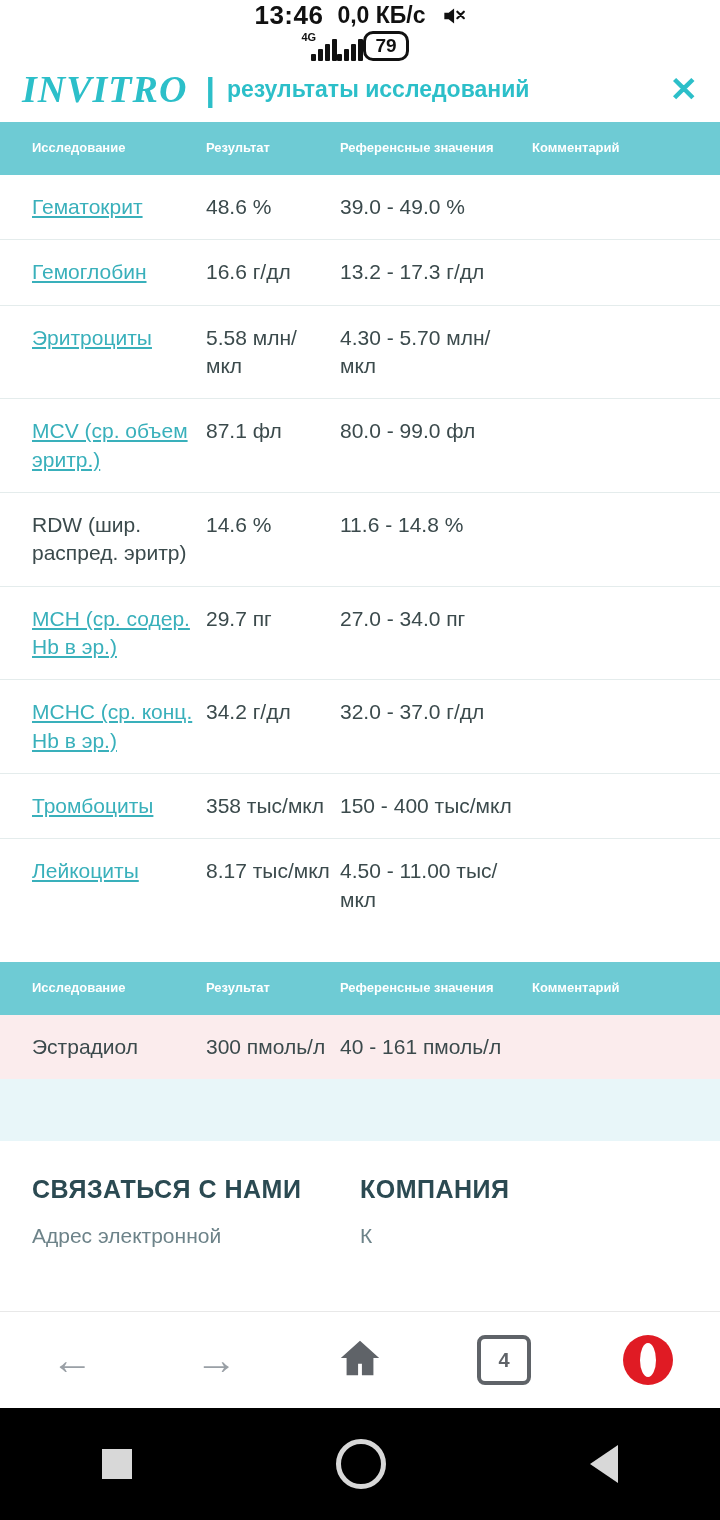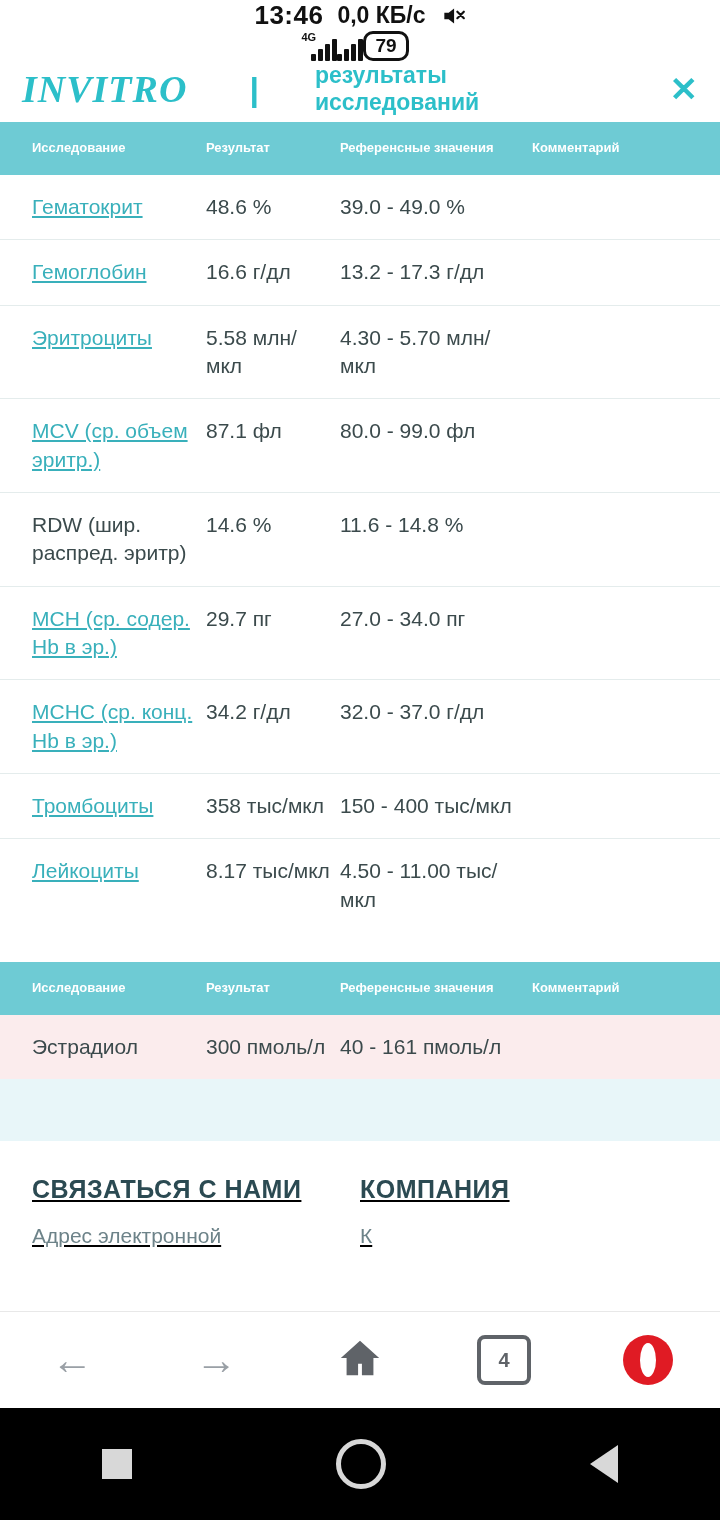--- a/index.html
+++ b/index.html
@@ -71,21 +71,20 @@
   .mute-icon { width: 26px; height: 26px; }
 
   
   .app-header {
     height: 66px;
     background: #ffffff;
     display: flex;
     align-items: center;
     padding: 0 22px;
     box-sizing: border-box;
-    gap: 44px;
   }
   .brand {
     font-family: "Liberation Serif", serif;
     font-style: italic;
     font-weight: bold;
     font-size: 38px;
     color: #2cbfc9;
     letter-spacing: 1px;
   }
   .brand-bar {
@@ -163,21 +162,21 @@
   .alert-value { color: #e0646e; }
 
   .table-gap { height: 30px; background: #ffffff; }
   .band-light { height: 62px; background: #e8f6f9; }
 
   
   .footer-sec {
     padding: 34px 32px 0 32px;
     display: flex;
   }
-  .footer-col { flex: 1; text-decoration: underline; }
+  .footer-col { flex: 1; }
   .footer-col h3 {
     margin: 0 0 20px 0;
     font-size: 25px;
     font-weight: bold;
     color: #2b4a52;
     letter-spacing: 0.5px;
   }
   .footer-col .fitem {
     font-size: 21px;
     color: #6d8389;

